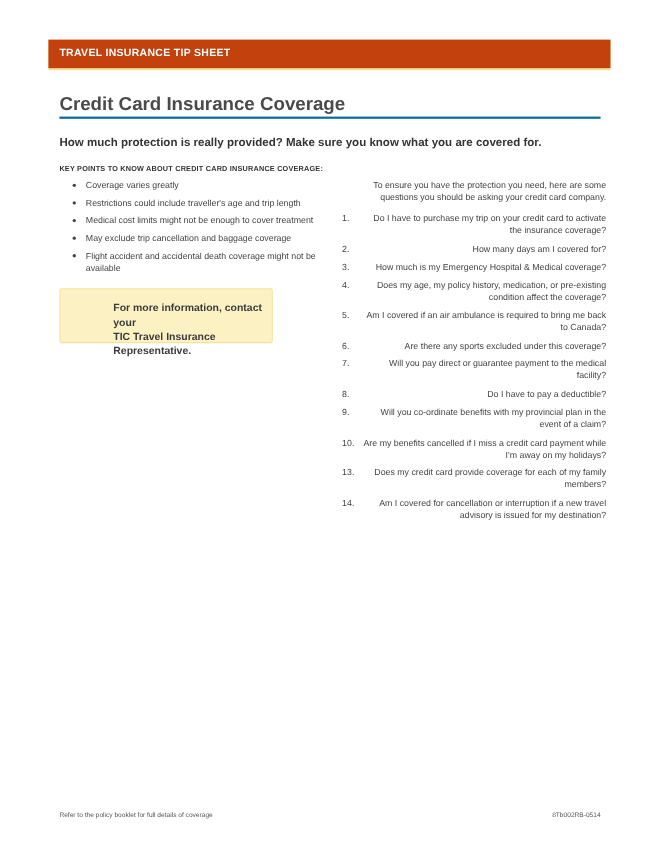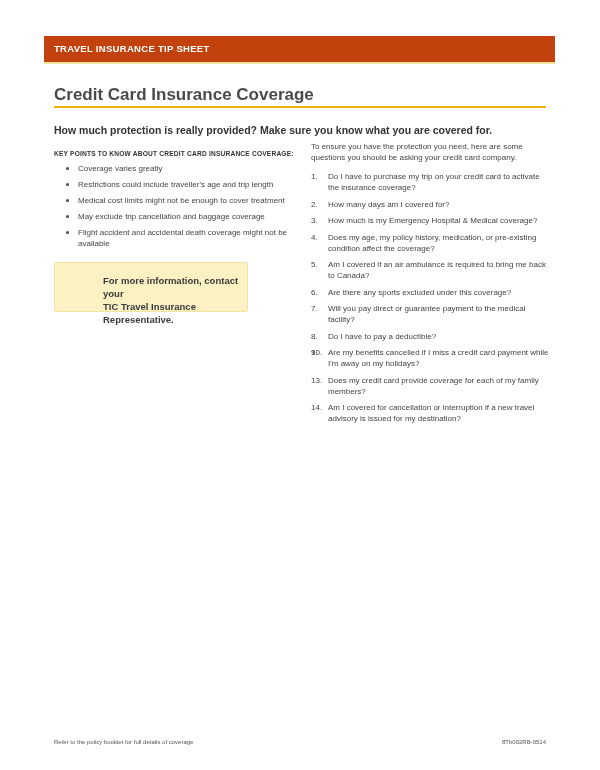--- a/index.html
+++ b/index.html
@@ -32,21 +32,21 @@
       font-weight: bold;
       color: #ffffff;
       letter-spacing: 0.3px;
     }
     .page-title {
       position: absolute;
       left: 54px;
       top: 86px;
       width: 492px;
       height: 20px;
-      border-bottom: 2px solid #eab308;
+      border-bottom: 2px solid #0369a1;
       font-size: 17px;
       font-weight: bold;
       color: #4a4a4a;
       line-height: 18px;
     }
     .subheading {
       position: absolute;
       left: 54px;
       top: 124px;
       font-size: 10.5px;
@@ -104,22 +104,23 @@
       display: block;
       font-size: 9.5px;
       font-weight: bold;
       color: #3a3a3a;
       line-height: 13px;
       padding-left: 36px;
     }
     .right-col {
       position: absolute;
       left: 311px;
-      top: 141px;
+      top: 163px;
       width: 240px;
+      text-align: right;
     }
     .intro {
       font-size: 8px;
       line-height: 11px;
       color: #444;
       margin: 0 0 8px 0;
     }
     .questions {
       list-style: none;
       margin: 0;
@@ -184,21 +185,21 @@
   <p class="intro">To ensure you have the protection you need, here are some questions you should be asking your credit card company.</p>
   <ol class="questions">
     <li><span class="q-num">1.</span><span>Do I have to purchase my trip on your credit card to activate the insurance coverage?</span></li>
     <li><span class="q-num">2.</span><span>How many days am I covered for?</span></li>
     <li><span class="q-num">3.</span><span>How much is my Emergency Hospital &amp; Medical coverage?</span></li>
     <li><span class="q-num">4.</span><span>Does my age, my policy history, medication, or pre-existing condition affect the coverage?</span></li>
     <li><span class="q-num">5.</span><span>Am I covered if an air ambulance is required to bring me back to Canada?</span></li>
     <li><span class="q-num">6.</span><span>Are there any sports excluded under this coverage?</span></li>
     <li><span class="q-num">7.</span><span>Will you pay direct or guarantee payment to the medical facility?</span></li>
     <li><span class="q-num">8.</span><span>Do I have to pay a deductible?</span></li>
-    <li><span class="q-num">9.</span></li>
+    <li><span class="q-num">9.</span><span>Will you co-ordinate benefits with my provincial plan in the event of a claim?</span></li>
     <li><span class="q-num">10.</span><span>Are my benefits cancelled if I miss a credit card payment while I'm away on my holidays?</span></li>
     <li><span class="q-num">13.</span><span>Does my credit card provide coverage for each of my family members?</span></li>
     <li><span class="q-num">14.</span><span>Am I covered for cancellation or interruption if a new travel advisory is issued for my destination?</span></li>
   </ol>
 </div>
 
 <div class="footer-left">Refer to the policy booklet for full details of coverage</div>
 <div class="footer-right">8Tb002RB-0514</div>
 
 </body></html>

